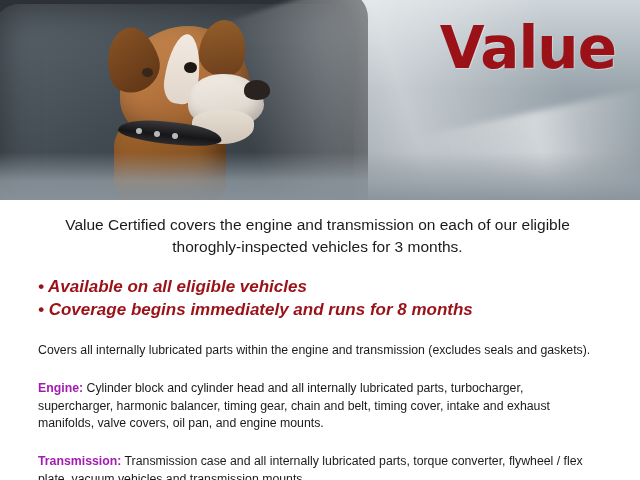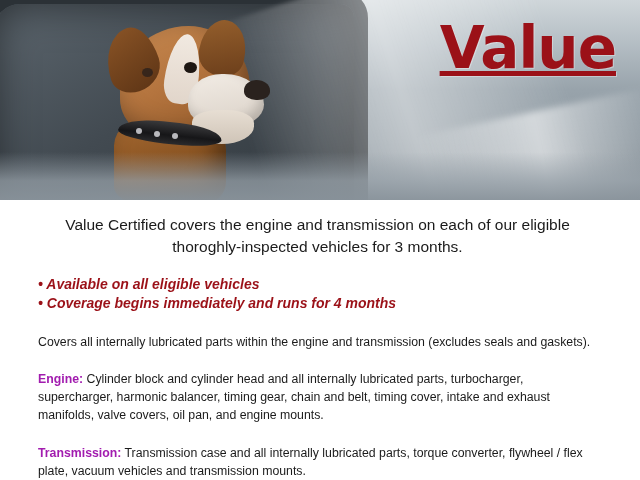--- a/index.html
+++ b/index.html
@@ -187,21 +187,21 @@
     text-align: right;
     line-height: 0.93;
   }
   .title-line {
     font-family: "DejaVu Sans", sans-serif;
     font-weight: bold;
     color: #9b1118;
     letter-spacing: -1px;
     text-shadow: 1px 1px 0 rgba(255,255,255,0.35);
   }
-  .title-line.l1 { font-size: 58px; text-decoration: underline; }
+  .title-line.l1 { font-size: 58px; }
   .title-line.l2 { font-size: 58px; }
 
   
   .content {
     position: absolute;
     left: 0; top: 200px;
     width: 635px; height: 280px;
     background: #ffffff;
     padding: 0;
   }
@@ -210,21 +210,21 @@
     text-align: center;
     font-size: 15.5px;
     line-height: 1.45;
     color: #1b1b1b;
   }
   .bullets {
     margin: 16px 0 0 38px;
     color: #9b1118;
     font-weight: bold;
     font-style: italic;
-    font-size: 14px;
+    font-size: 17px;
     line-height: 1.38;
   }
   .bullets div { white-space: nowrap; }
   .para {
     margin: 20px 38px 0 38px;
     font-size: 12.3px;
     line-height: 1.45;
     color: #1b1b1b;
     text-align: left;
   }
@@ -276,21 +276,21 @@
       <div class="title-line l1">Value</div>
     </div>
   </div>
 
   <div class="content">
 
     <div class="lede">Value Certified covers the engine and transmission on each of our eligible thoroghly-inspected vehicles for 3 months.</div>
 
     <div class="bullets">
       <div>• Available on all eligible vehicles</div>
-      <div>• Coverage begins immediately and runs for 4 months</div>
+      <div>• Coverage begins immediately and runs for 8 months</div>
     </div>
 
     <div class="para">Covers all internally lubricated parts within the engine and transmission (excludes seals and gaskets).</div>
 
     <div class="para">
       <span class="lbl">Engine:</span><span> Cylinder block and cylinder head and all internally lubricated parts, turbocharger, supercharger, harmonic balancer, timing gear, chain and belt, timing cover, intake and exhaust manifolds, valve covers, oil pan, and engine mounts.</span>
     </div>
 
     <div class="para">
       <span class="lbl">Transmission:</span><span> Transmission case and all internally lubricated parts, torque converter, flywheel / flex plate, vacuum vehicles and transmission mounts.</span>

